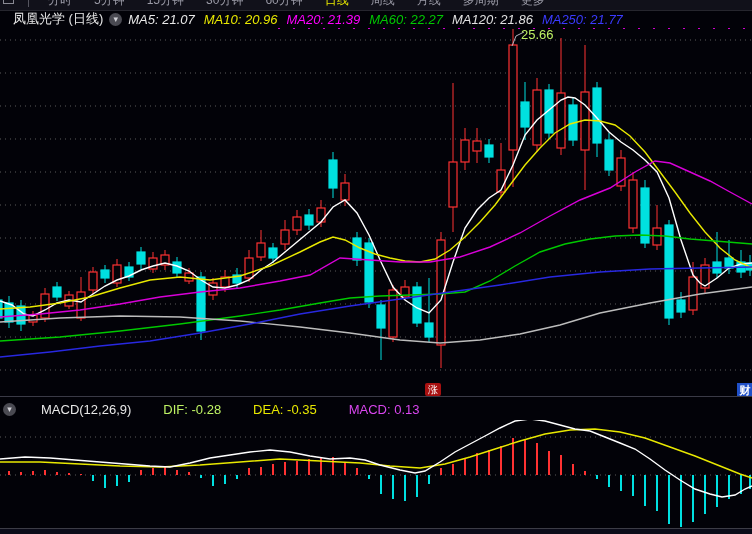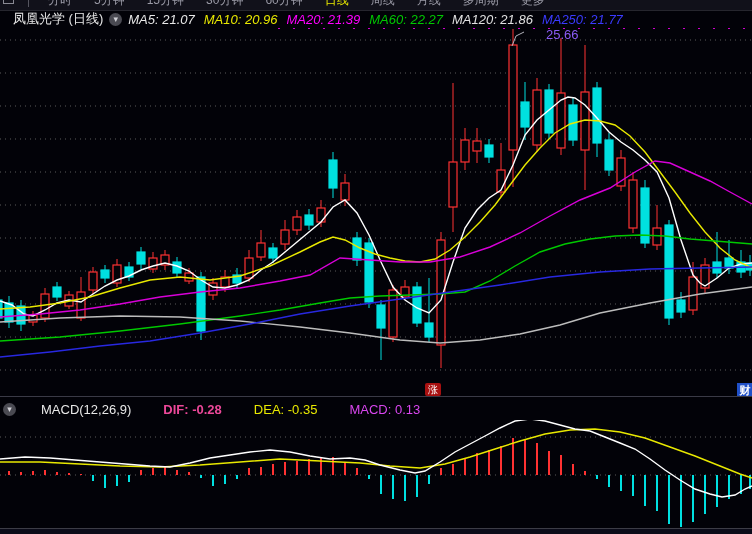--- a/index.html
+++ b/index.html
@@ -24,21 +24,21 @@
   
   .mainsvg{position:absolute;left:0;top:28px;}
   .macdsvg{position:absolute;left:0;top:420px;}
   .divider{position:absolute;left:0;width:752px;height:0;border-top:1px solid #3a3a46;}
   
   .macdhdr{position:absolute;left:0;top:398px;width:752px;height:22px;display:flex;
            align-items:center;font-size:13px;color:#e8e8e8;white-space:nowrap;}
   .macdhdr .chev{margin:0 5px 0 3px;}
   .mi{margin-right:12px;margin-left:20px;}
   
-  .hi-label{position:absolute;left:521px;top:27px;font-size:13px;color:#8b5cf6;margin-left:25px;}
+  .hi-label{position:absolute;left:521px;top:27px;font-size:13px;color:#bef264;}
   .badge-rise{position:absolute;left:425px;top:383px;width:16px;height:13px;background:#a81010;
               color:#fff;font-size:10px;line-height:13px;text-align:center;border-radius:2px;}
   .badge-corner{position:absolute;left:737px;top:383px;width:16px;height:14px;background:#2050c8;
                 color:#fff;font-size:11px;font-weight:bold;line-height:14px;text-align:center;}
   .bottomstrip{position:absolute;left:0;top:528px;width:752px;height:6px;background:#0b0b19;
                border-top:1px solid #3c3c46;}
 </style>
 </head>
 <body>
 
@@ -284,21 +284,21 @@
 
   <div class="hi-label">25.66</div>
   <div class="badge-rise">涨</div>
   <div class="badge-corner">财</div>
 
   <div class="divider" style="top:396px"></div>
 
   <div class="macdhdr">
     <span class="chev">▾</span>
     <span class="mi">MACD(12,26,9)</span>
-    <span id="macd-items"><span class="mi" style="color: #ec4899; font-weight: bold;">DIF: -0.28</span><span class="mi" style="color: rgb(232, 232, 0);">DEA: -0.35</span><span class="mi" style="color: #d946ef;">MACD: 0.13</span></span>
+    <span id="macd-items"><span class="mi" style="color: #bef264;">DIF: -0.28</span><span class="mi" style="color: rgb(232, 232, 0);">DEA: -0.35</span><span class="mi" style="color: #d946ef;">MACD: 0.13</span></span>
   </div>
 
   <svg class="macdsvg" width="752" height="108" viewBox="0 420 752 108">
       <line x1="0" y1="437" x2="752" y2="437" stroke="#5a5a5a" stroke-width="1" stroke-dasharray="1 4"></line>
       <line x1="0" y1="475" x2="752" y2="475" stroke="#5a5a5a" stroke-width="1" stroke-dasharray="1 4"></line>
       <line x1="-2" y1="475" x2="-2" y2="472" stroke="#ff3232" stroke-width="2"></line>
       <line x1="9" y1="475" x2="9" y2="471" stroke="#ff3232" stroke-width="2"></line>
       <line x1="21" y1="475" x2="21" y2="472" stroke="#ff3232" stroke-width="2"></line>
       <line x1="33" y1="475" x2="33" y2="471" stroke="#ff3232" stroke-width="2"></line>
       <line x1="45" y1="475" x2="45" y2="470" stroke="#ff3232" stroke-width="2"></line>

